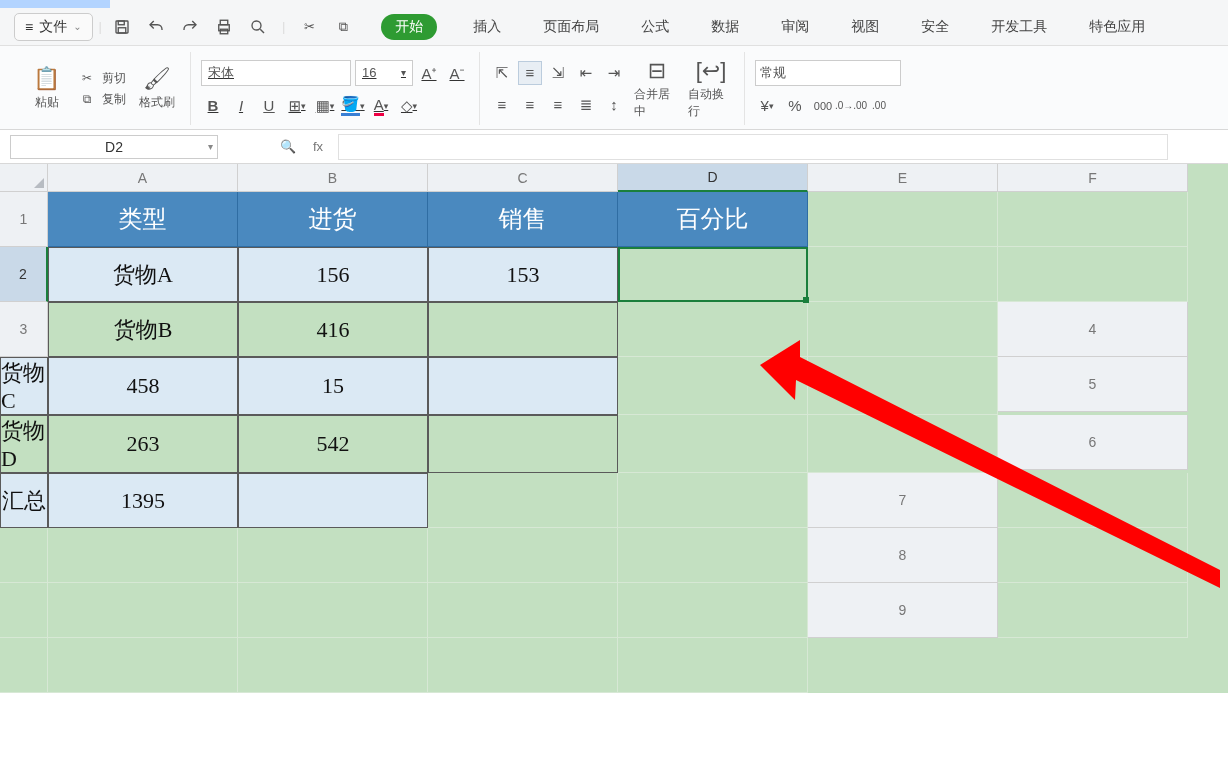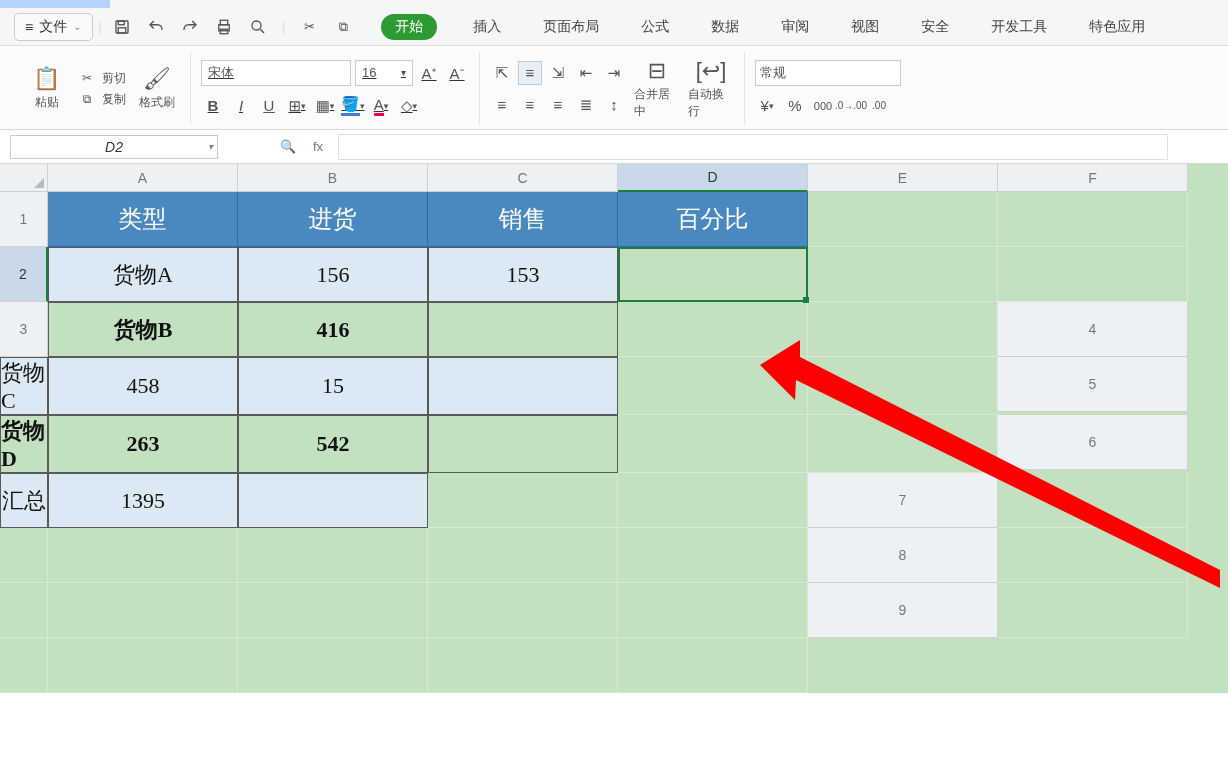--- a/index.html
+++ b/index.html
@@ -111,21 +111,20 @@
   height: 34px;
   border-bottom:1px solid #d8d8d8;
   background:#fff;
   padding-left:10px;
 }
 .namebox {
   width: 208px; height:24px; border:1px solid #ccc;
   display:flex; align-items:center; justify-content:center;
   font-size:14px; color:#333;
   position:relative;
-  font-style:italic;
 }
 .namebox .dd { position:absolute; right:4px; font-size:10px; color:#888;}
 .fxwrap { display:flex; align-items:center; gap:10px; margin-left:60px;}
 .fxinput {
   height:26px; width:830px; border:1px solid #e0e0e0; background:#fff;
 }
 
 .sheet {
   position: relative;
   display: grid;
@@ -159,21 +158,21 @@
   background:#c3e0c1;
 }
 .rh { height:55px;}
 .th {
   background:#4a89bf; color:#fff; font-size:24px;
   border-right:1px solid #2f6da3; border-bottom:1px solid #2f6da3;
 }
 .tcell {
   background:#dbe9f4; color:#111; border:1px solid #5a5a5a;
 }
-.tcell.alt { background:#c3e0c1;font-weight:bold;}
+.tcell.alt { background:#c3e0c1;}
 .selcell {
   background:#c3e0c1; border:2px solid #1a7f3c; position:relative;
 }
 .selcell::after{
   content:""; position:absolute; right:-3px; bottom:-3px;
   width:6px; height:6px; background:#1a7f3c;
 }
 
 .arrow {
   position:absolute;

